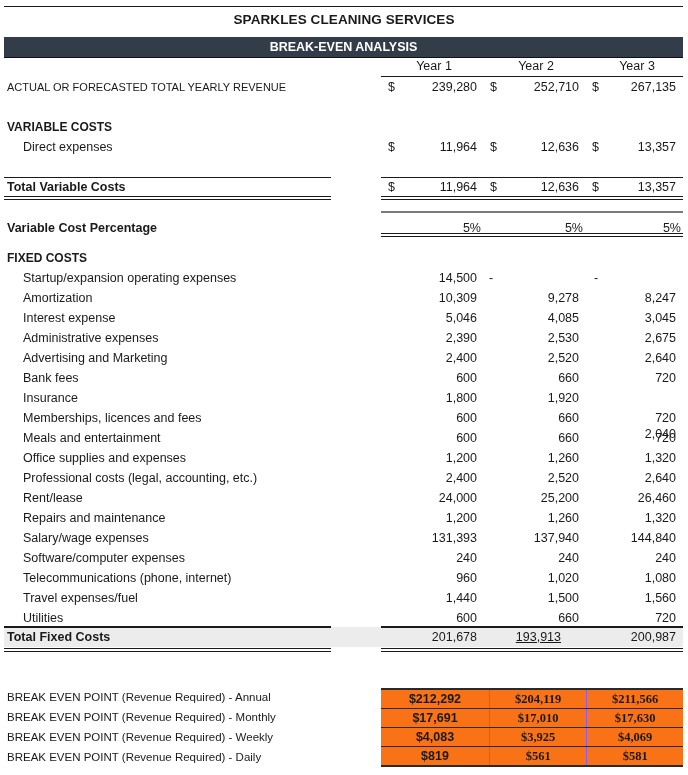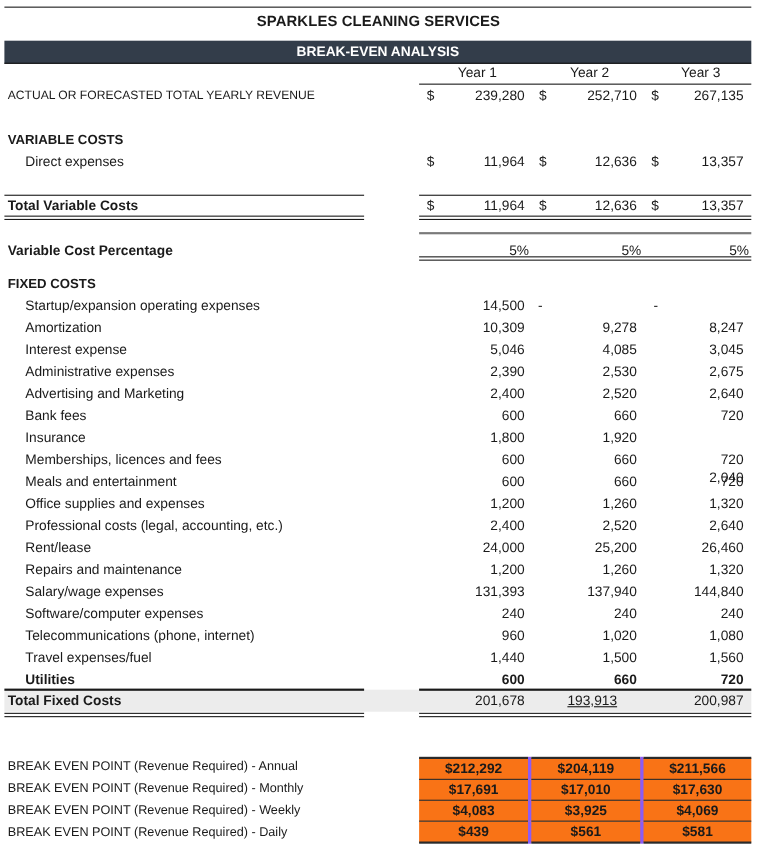--- a/index.html
+++ b/index.html
@@ -21,21 +21,21 @@
     .lbl.bold { font-weight: bold; }
     .cur { position: absolute; width: 14px; text-align: left; }
     .val { position: absolute; text-align: right; width: 90px; }
     .dash { position: absolute; }
     .line { position: absolute; height: 1px; background: #1a1a1a; }
     .line.gray { background: #7a7a7a; height: 2px; }
     .line.thick { height: 2px; }
     .shade { position: absolute; background: #ececec; }
     .be-table { position: absolute; left: 381px; top: 688px; width: 302px; border-collapse: collapse; }
     .be-table td { background: #f97316; border: 1px solid #2a2a2a; border-left: none; border-right: none; height: 18px; padding: 0; text-align: center; font-weight: bold; font-size: 12.5px; line-height: 18px; }
-    .be-table td + td { border-left: 3px solid #8b5cf6; }
+    .be-table td + td { border-left: 1px solid #8b5cf6; font-family: Liberation Serif, serif; }
     .be-table tr:first-child td { border-top: 2px solid #2a2a2a; }
     .be-table tr:last-child td { border-bottom: 2px solid #2a2a2a; }
     .be-label { position: absolute; left: 7px; font-size: 11.5px; white-space: nowrap; }
   </style>
 </head>
 <body>
 
 <div class="abs topline"></div>
 <div class="abs company">SPARKLES CLEANING SERVICES</div>
 <div class="abs banner">BREAK-EVEN ANALYSIS</div>
@@ -194,21 +194,21 @@
       <span class="val" style="left: 387px;">960</span>
       <span class="val" style="left: 489px;">1,020</span>
       <span class="val" style="left: 586px;">1,080</span>
     </div>
     <div class="row" style="top: 588px;">
       <span class="lbl indent">Travel expenses/fuel</span>
       <span class="val" style="left: 387px;">1,440</span>
       <span class="val" style="left: 489px;">1,500</span>
       <span class="val" style="left: 586px;">1,560</span>
     </div>
-    <div class="row" style="top: 608px; font-weight: bold;">
+    <div class="row" style="top: 608px;">
       <span class="lbl indent">Utilities</span>
       <span class="val" style="left: 387px;">600</span>
       <span class="val" style="left: 489px;">660</span>
       <span class="val" style="left: 586px;">720</span>
     </div>
   </div>
 
 <div class="shade" style="left:4px; top:627px; width:679px; height:20px;"></div>
 <div class="line thick" style="left:4px; top:626px; width:327px;"></div>
 <div class="line thick" style="left:381px; top:626px; width:302px;"></div>
@@ -239,18 +239,18 @@
     <td>$17,691</td>
     <td>$17,010</td>
     <td>$17,630</td>
   </tr>
   <tr>
     <td>$4,083</td>
     <td>$3,925</td>
     <td>$4,069</td>
   </tr>
   <tr>
-    <td>$439</td>
+    <td>$819</td>
     <td>$561</td>
     <td>$581</td>
   </tr>
 </tbody>
   </table>
 
 </body></html>

